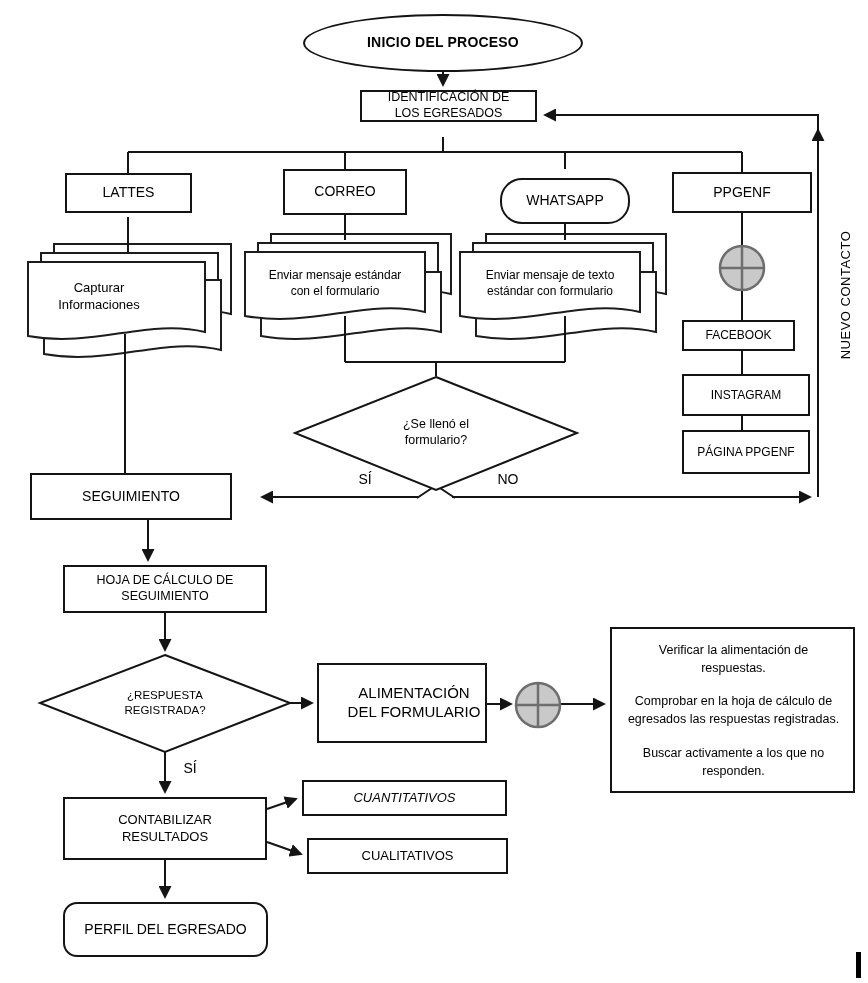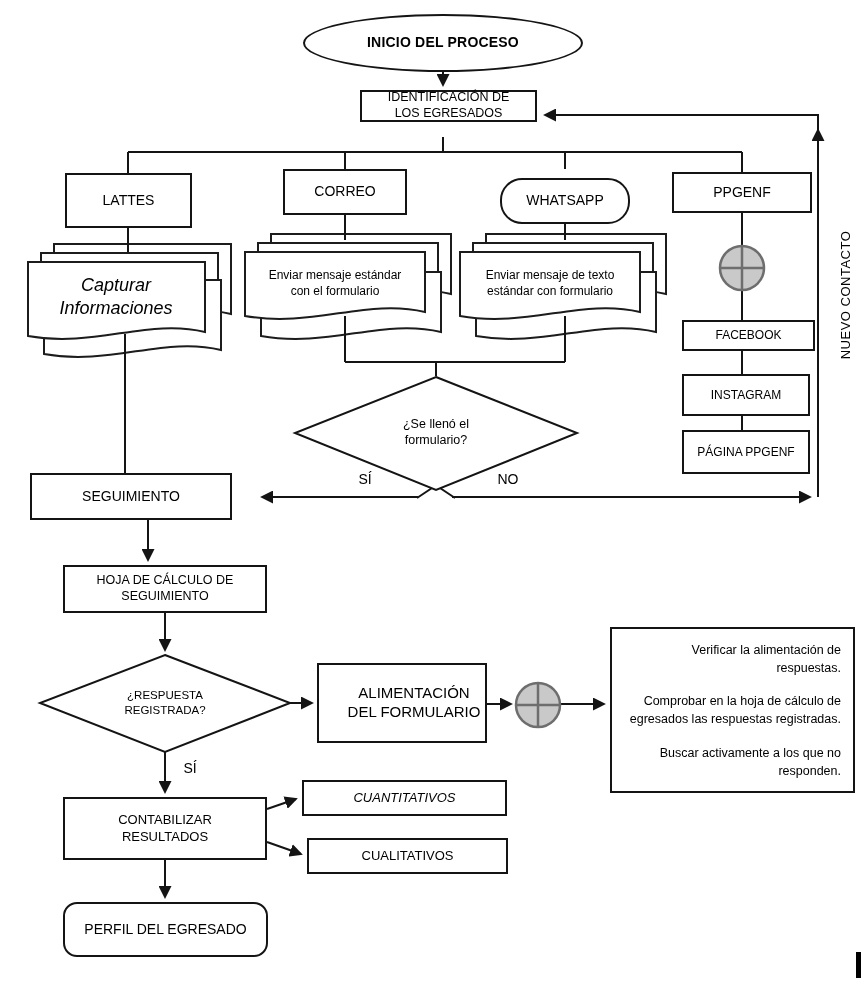--- a/index.html
+++ b/index.html
@@ -15,21 +15,21 @@
     font-size:14px; line-height:1.25; white-space:pre-line;
   }
   .lbl {
     position:absolute; z-index:3;
     display:flex; align-items:center; justify-content:center;
     text-align:center; white-space:pre-line; line-height:1.3;
   }
   .ellipse { border-radius:50%; font-weight:bold; letter-spacing:.2px; }
   .noteb {
     position:absolute; z-index:2; border:2px solid #141414; background:#fff;
-    padding:12px 12px 8px 14px; font-size:12.5px; text-align:right; line-height:1.45;
+    padding:12px 12px 8px 14px; font-size:12.5px; text-align:center; line-height:1.45;
   }
   .noteb p { margin:0 0 15px 0; }
   .noteb p:last-child { margin-bottom:0; }
 </style>
 </head>
 <body>
 
 <div class="canvas">
 
   <svg class="layer" viewBox="0 0 868 983">
@@ -114,47 +114,47 @@
     </g>
 
     <rect x="856" y="952" width="5" height="26" fill="#000"></rect>
   </svg>
 
   <div class="node ellipse" style="left:303px; top:14px; width:280px; height:58px; font-size:14px;">INICIO DEL PROCESO</div>
 
   <div class="node" style="left:360px; top:90px; width:177px; height:32px; font-size:12.5px;">IDENTIFICACIÓN DE
 LOS EGRESADOS</div>
 
-  <div class="node" style="left:65px; top:173px; width:127px; height:55px;">LATTES</div>
+  <div class="node" style="left:65px; top:173px; width:127px; height:40px;">LATTES</div>
   <div class="node" style="left:283px; top:169px; width:124px; height:46px;">CORREO</div>
   <div class="node" style="left:500px; top:178px; width:130px; height:46px;border-radius:22px;">WHATSAPP</div>
   <div class="node" style="left:672px; top:172px; width:140px; height:41px;">PPGENF</div>
 
-  <div class="node" style="left:682px; top:320px; width:133px; height:31px; font-size:12px;">FACEBOOK</div>
+  <div class="node" style="left:682px; top:320px; width:113px; height:31px; font-size:12px;">FACEBOOK</div>
   <div class="node" style="left:682px; top:374px; width:128px; height:42px; font-size:12px;">INSTAGRAM</div>
   <div class="node" style="left:682px; top:430px; width:128px; height:44px; font-size:12px;">PÁGINA PPGENF</div>
 
   <div class="node" style="left:30px; top:473px; width:202px; height:47px;">SEGUIMIENTO</div>
   <div class="node" style="left:63px; top:565px; width:204px; height:48px; font-size:12.5px;">HOJA DE CÁLCULO DE
 SEGUIMIENTO</div>
   <div class="node" style="left:317px; top:663px; width:170px; height:80px; font-size:15px;padding-left:24px;">ALIMENTACIÓN
 DEL FORMULARIO</div>
   <div class="node" style="left:63px; top:797px; width:204px; height:63px; font-size:13px;">CONTABILIZAR
 RESULTADOS</div>
   <div class="node" style="left:302px; top:780px; width:205px; height:36px; font-size:13px;font-style:italic;">CUANTITATIVOS</div>
   <div class="node" style="left:307px; top:838px; width:201px; height:36px; font-size:13px;">CUALITATIVOS</div>
   <div class="node" style="left:63px; top:902px; width:205px; height:55px;border-radius:14px;">PERFIL DEL EGRESADO</div>
 
   <div class="noteb" style="left:610px; top:627px; width:245px; height:166px;">
     <p>Verificar la alimentación de respuestas.</p>
     <p>Comprobar en la hoja de cálculo de egresados las respuestas registradas.</p>
     <p>Buscar activamente a los que no responden.</p>
   </div>
 
-  <div class="lbl" style="left:41px; top:272px; width:150px; height:50px; font-size:18px;font-style:italic;">Capturar
+  <div class="lbl" style="left:24px; top:272px; width:150px; height:50px; font-size:13px;">Capturar
 Informaciones</div>
   <div class="lbl" style="left:252px; top:262px; width:166px; height:44px; font-size:12px;">Enviar mensaje estándar
 con el formulario</div>
   <div class="lbl" style="left:467px; top:262px; width:166px; height:44px; font-size:12px;">Enviar mensaje de texto
 estándar con formulario</div>
 
   <div class="lbl" style="left:356px; top:406px; width:160px; height:52px; font-size:12.5px;">¿Se llenó el
 formulario?</div>
   <div class="lbl" style="left:85px; top:680px; width:160px; height:46px; font-size:11.5px;">¿RESPUESTA
 REGISTRADA?</div>

